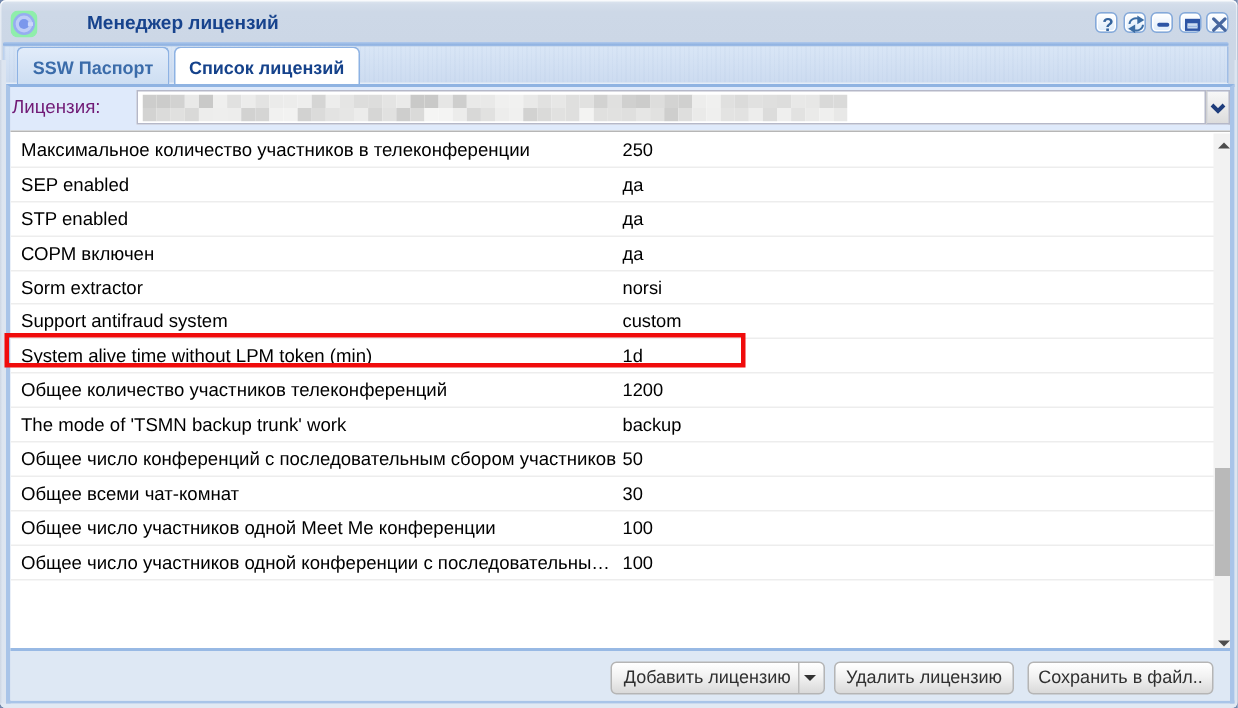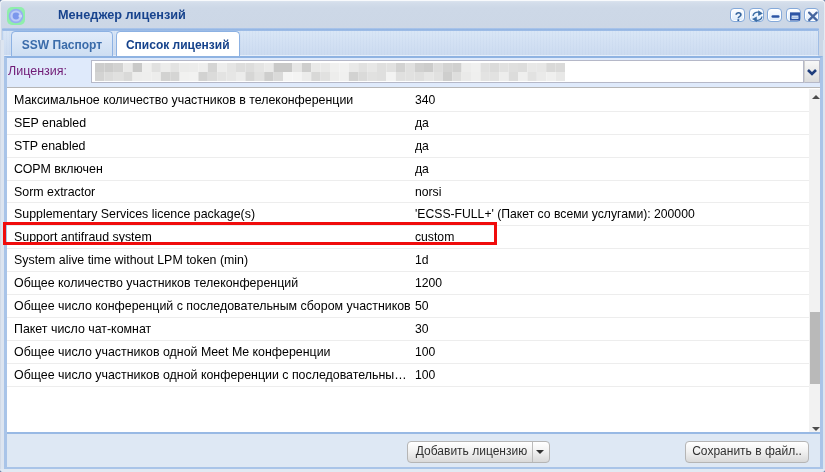--- a/index.html
+++ b/index.html
@@ -203,60 +203,60 @@
           </svg>
         </div>
       <div id="trigger"><svg width="14" height="22" viewBox="0 0 14 22">
         <path d="M 3 9 L 7 13 L 11 9" fill="none" stroke="#1f3d7c" stroke-width="2.6"></path>
       </svg></div>
     </div>
     <div id="grid">
       <div id="rows">
       <div class="row">
             <span class="k">Максимальное количество участников в телеконференции</span>
-            <span class="v">340</span>
+            <span class="v">250</span>
           </div>
       <div class="row">
             <span class="k">SEP enabled</span>
             <span class="v">да</span>
           </div>
       <div class="row">
             <span class="k">STP enabled</span>
             <span class="v">да</span>
           </div>
       <div class="row">
             <span class="k">СОРМ включен</span>
             <span class="v">да</span>
           </div>
       <div class="row">
             <span class="k">Sorm extractor</span>
             <span class="v">norsi</span>
           </div>
       <div class="row">
-            <span class="k">Supplementary Services licence package(s)</span>
-            <span class="v">'ECSS-FULL+' (Пакет со всеми услугами): 200000</span>
-          </div>
-      <div class="row">
             <span class="k">Support antifraud system</span>
             <span class="v">custom</span>
           </div>
       <div class="row">
             <span class="k">System alive time without LPM token (min)</span>
             <span class="v">1d</span>
           </div>
       <div class="row">
             <span class="k">Общее количество участников телеконференций</span>
             <span class="v">1200</span>
           </div>
       <div class="row">
+            <span class="k">The mode of 'TSMN backup trunk' work</span>
+            <span class="v">backup</span>
+          </div>
+      <div class="row">
             <span class="k">Общее число конференций с последовательным сбором участников</span>
             <span class="v">50</span>
           </div>
       <div class="row">
-            <span class="k">Пакет число чат-комнат</span>
+            <span class="k">Общее всеми чат-комнат</span>
             <span class="v">30</span>
           </div>
       <div class="row">
             <span class="k">Общее число участников одной Meet Me конференции</span>
             <span class="v">100</span>
           </div>
       <div class="row">
             <span class="k">Общее число участников одной конференции с последовательны…</span>
             <span class="v">100</span>
           </div>
@@ -264,16 +264,17 @@
       <div id="sbar">
         <div class="arr" id="arrup"></div>
         <div id="thumb"></div>
         <div class="arr" id="arrdn"></div>
       </div>
     </div>
     <div id="toolbar">
       <div class="btn" style="left:400.5px; width:143px; padding-right:14px;">Добавить лицензию</div>
       <div id="b1sep"></div>
         <div id="b1arrow"></div>
+      <div class="btn" style="left:549.5px; width:120px;">Удалить лицензию</div>
       <div class="btn" style="left:678.5px; width:124px;">Сохранить в файл..</div>
     </div>
   </div>
 </div>
 
 </body></html>

